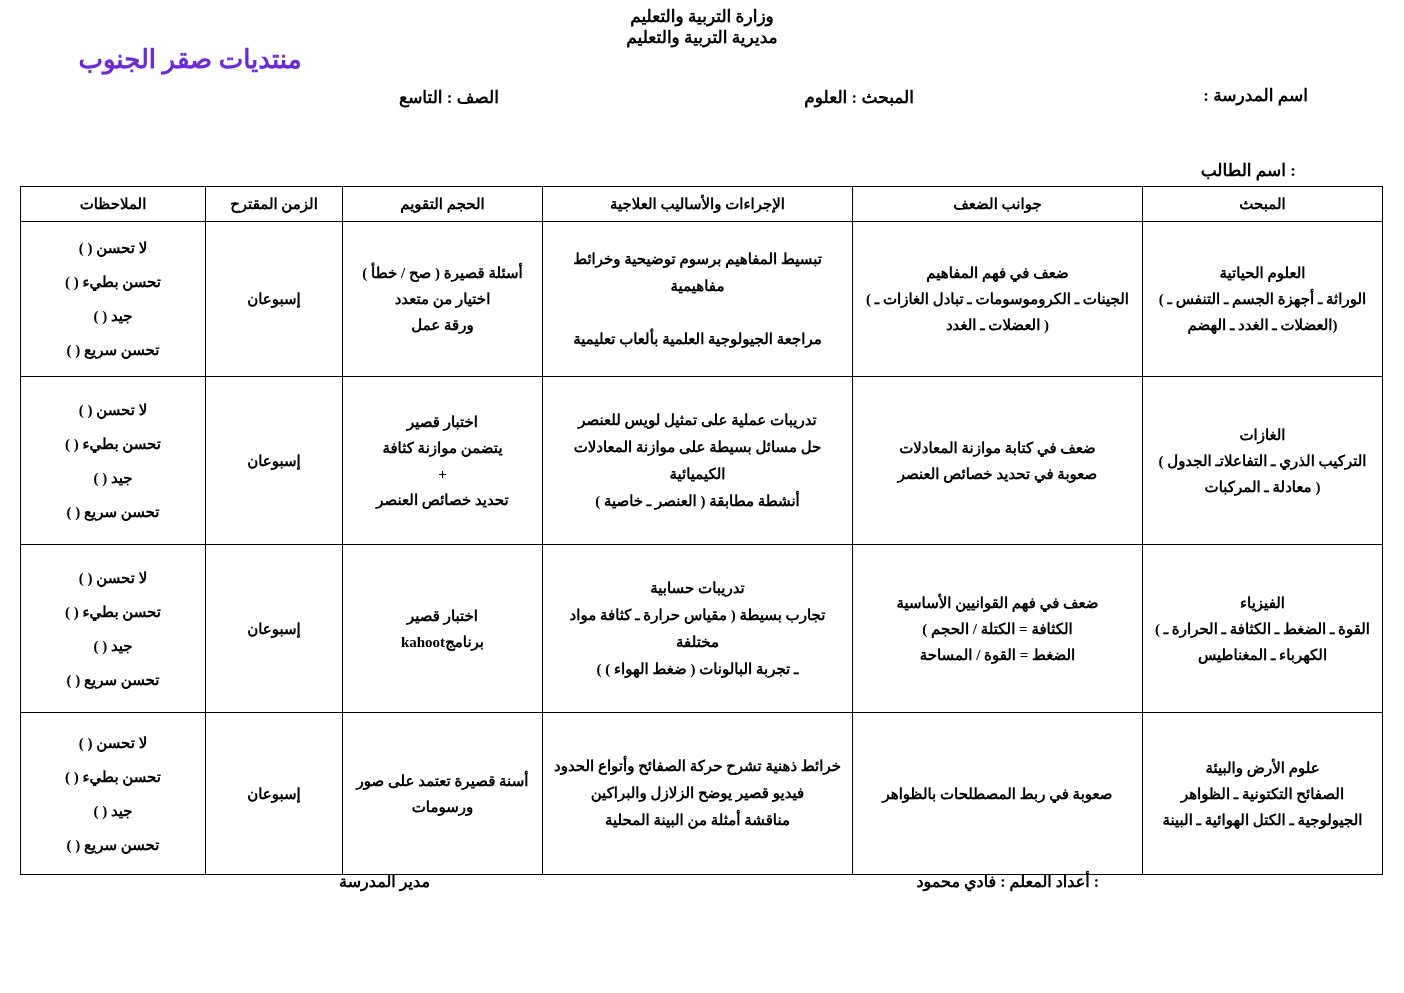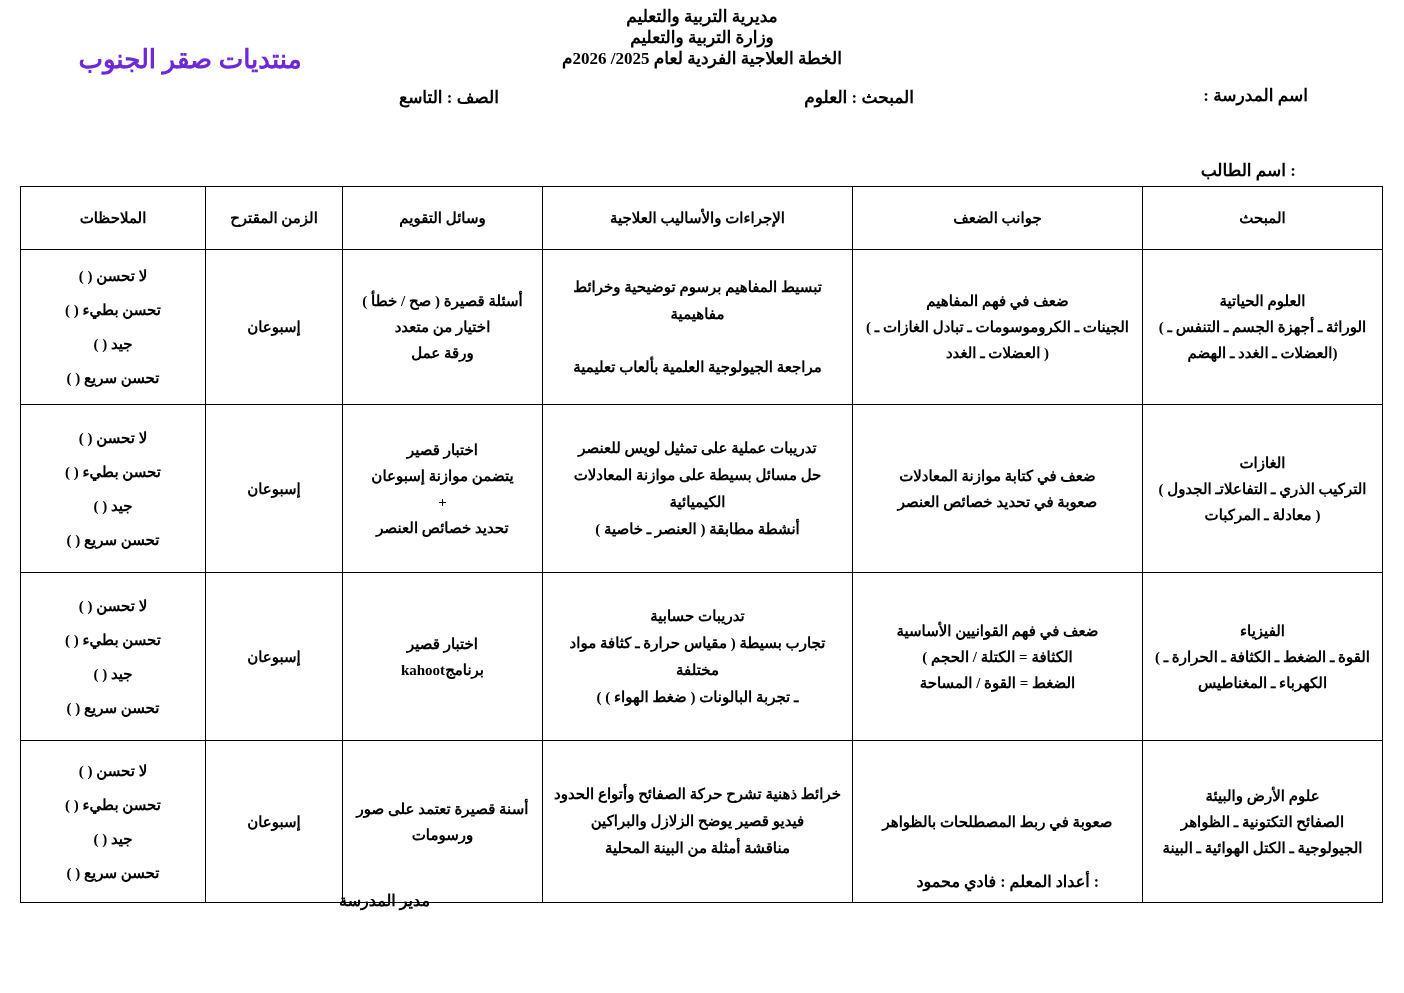--- a/index.html
+++ b/index.html
@@ -104,21 +104,21 @@
     border: 1px solid #000000;
     vertical-align: middle;
     padding: 4px 6px;
     text-align: center;
     direction: rtl;
   }
   table.plan thead th {
     height: 28px;
     font-size: 15px;
     font-weight: 700;
-    padding: 17px 4px;
+    padding: 3px 4px;
   }
 
   
   col.c-subject   { width: 240px; }
   col.c-weakness  { width: 290px; }
   col.c-procedure { width: 310px; }
   col.c-tools     { width: 200px; }
   col.c-time      { width: 137px; }
   col.c-notes     { width: 185px; }
 
@@ -160,21 +160,20 @@
     white-space: nowrap;
   }
   .footer-principal {
     position: absolute;
     top: 872px;
     right: 974px;
     direction: rtl;
     font-size: 16px;
     font-weight: 700;
     white-space: nowrap;
-    margin-top: 19px;
   }
 
   .site-url {
     position: absolute;
     top: 966px;
     right: 20px;
     font-family: "Liberation Serif", "DejaVu Serif", serif;
     font-size: 15px;
     font-style: italic;
     font-weight: 700;
@@ -186,23 +185,22 @@
   .latin { direction: ltr; unicode-bidi: embed; }
 </style>
 </head>
 <body>
 
 <div class="page">
 
   <div class="watermark">منتديات صقر الجنوب</div>
 
   <div class="header">
+    <div class="line">وزارة التربية والتعليم</div>
     <div class="line">مديرية التربية والتعليم</div>
-    <div class="line">وزارة التربية والتعليم</div>
-    <div class="line">الخطة العلاجية الفردية  لعام 2025/ 2026م</div>
   </div>
 
   <div class="subject-line">المبحث : العلوم</div>
   <div class="grade-line">الصف : التاسع</div>
 
   <div class="field-right school-name">اسم المدرسة :</div>
   <div class="field-right student-name">: اسم الطالب</div>
 
   <div class="table-wrap">
     <table class="plan">
@@ -212,21 +210,21 @@
         <col class="c-procedure">
         <col class="c-tools">
         <col class="c-time">
         <col class="c-notes">
       </colgroup>
       <thead>
         <tr>
           <th>المبحث</th>
           <th>جوانب الضعف</th>
           <th>الإجراءات والأساليب العلاجية</th>
-          <th>وسائل  التقويم</th>
+          <th>الحجم  التقويم</th>
           <th>الزمن المقترح</th>
           <th>الملاحظات</th>
         </tr>
       </thead>
       <tbody>
 
         <tr class="r1">
           <td class="subj">
             <span class="cell-lines">
               <span class="ln">العلوم الحياتية</span>
@@ -287,21 +285,21 @@
           <td class="proc">
             <span class="cell-lines">
               <span class="ln">تدريبات عملية على تمثيل لويس للعنصر</span>
               <span class="ln">حل مسائل بسيطة على موازنة المعادلات الكيميائية</span>
               <span class="ln">أنشطة مطابقة ( العنصر ـ خاصية )</span>
             </span>
           </td>
           <td class="tools">
             <span class="cell-lines">
               <span class="ln">اختبار قصير</span>
-              <span class="ln">يتضمن موازنة إسبوعان</span>
+              <span class="ln">يتضمن موازنة كثافة</span>
               <span class="ln">+</span>
               <span class="ln">تحديد خصائص العنصر</span>
             </span>
           </td>
           <td class="time">
             <span class="cell-lines">
               <span class="ln">إسبوعان</span>
             </span>
           </td>
           <td class="notes">

